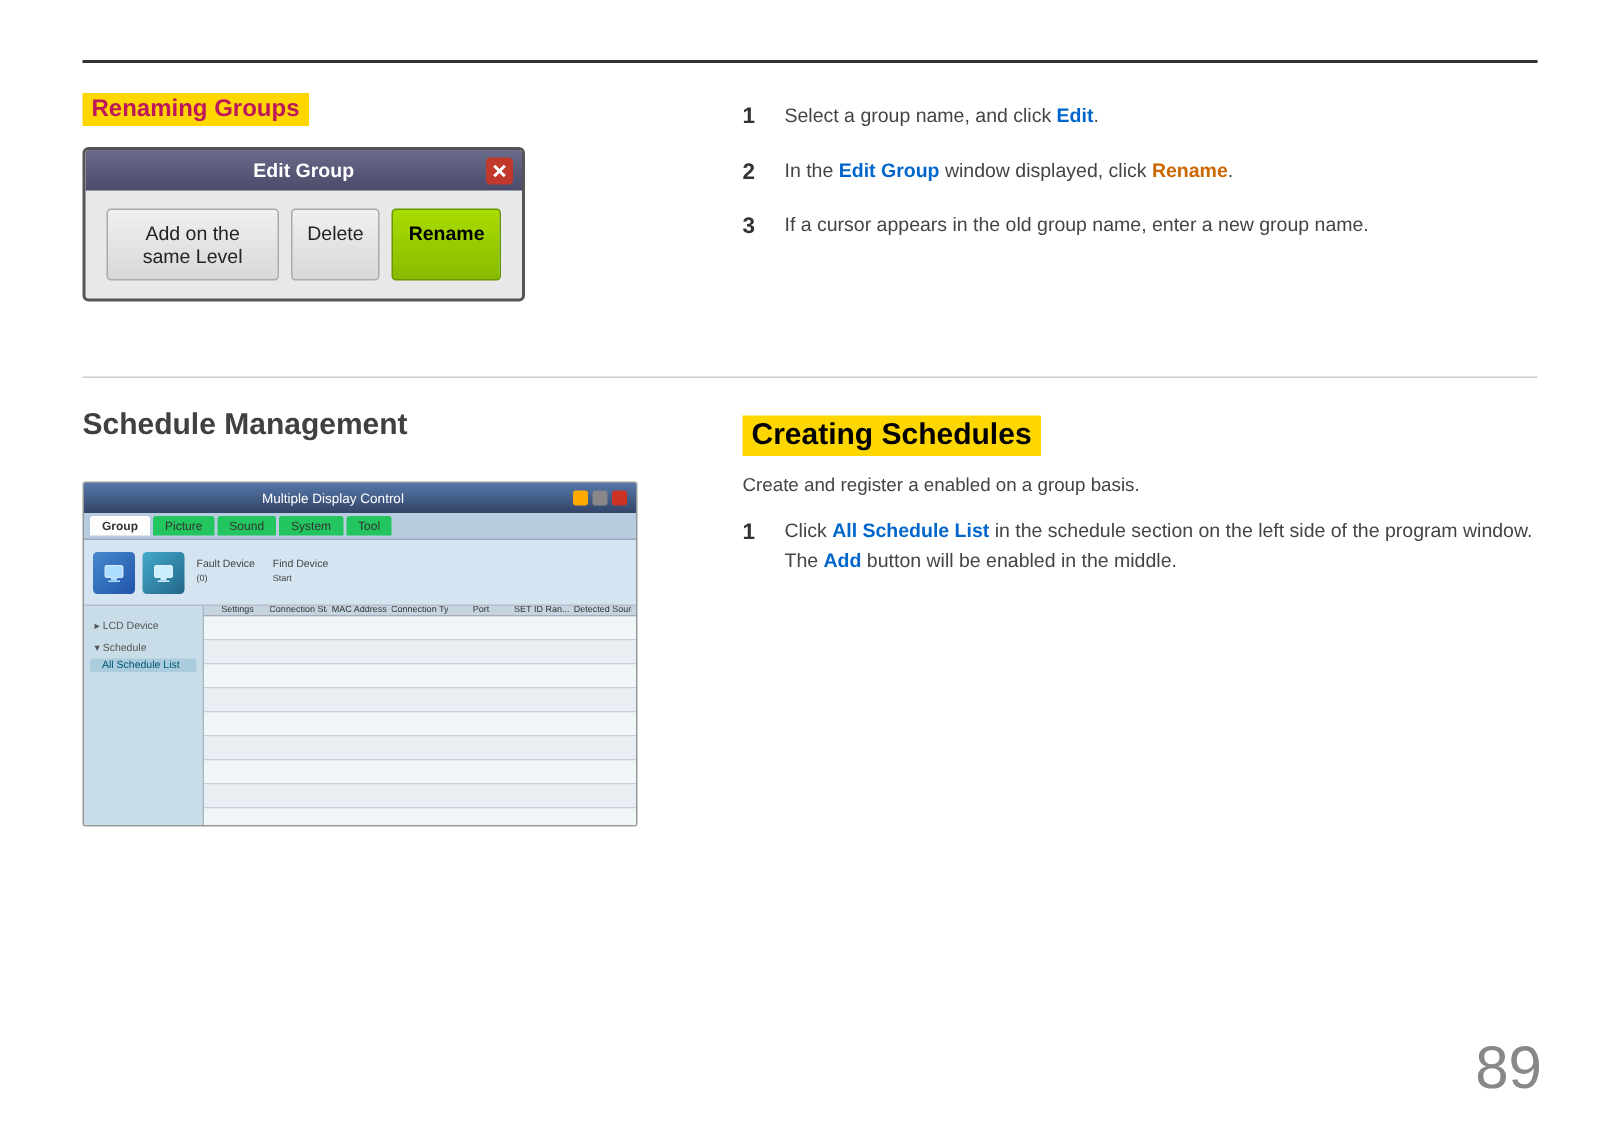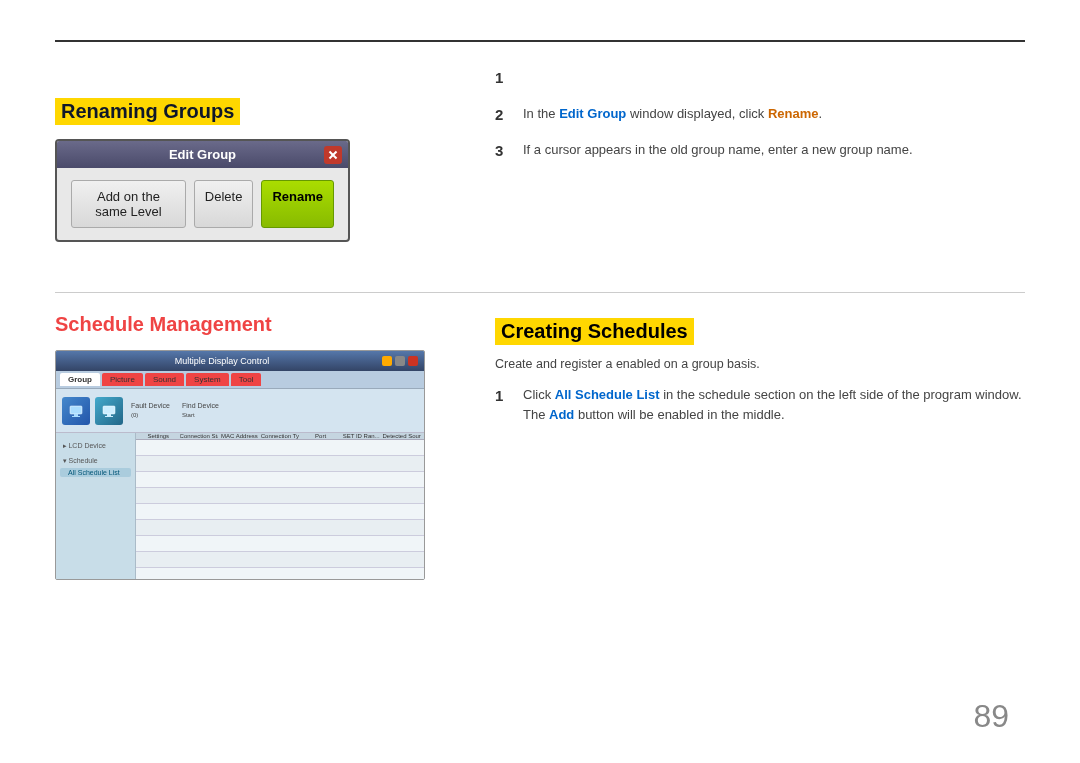--- a/index.html
+++ b/index.html
@@ -42,26 +42,25 @@
     .right-col {
       flex: 1;
       padding-left: 40px;
       padding-top: 5px;
     }
 
     
     .section-heading {
       display: inline-block;
       background: #FFD700;
-      color: #0f172a;
-      font-size: 20px;
+      color: #be185d;
+      font-size: 16px;
       font-weight: bold;
       padding: 2px 6px;
       margin-bottom: 14px;
-      margin-top: 36px;
     }
 
     
     .dialog-box {
       border: 2px solid #555;
       border-radius: 4px;
       width: 295px;
       overflow: hidden;
       background: #e8e8e8;
     }
@@ -189,22 +188,22 @@
 
     .bottom-right {
       flex: 1;
       padding-left: 40px;
       padding-top: 5px;
     }
 
     .section-heading-large {
       font-size: 20px;
       font-weight: bold;
-      color: #ef4444;
-      margin-bottom: 14px;
+      color: #404040;
+      margin-bottom: 26px;
     }
 
     
     .schedule-screenshot {
       width: 370px;
       height: 230px;
       border: 1px solid #999;
       background: #d0e8f0;
       overflow: hidden;
       position: relative;
@@ -249,21 +248,21 @@
       align-items: center;
       gap: 2px;
       padding: 0 4px;
       border-bottom: 1px solid #99aabb;
     }
 
     .ss-tab {
       padding: 2px 8px;
       font-size: 8px;
       color: #333;
-      background: #ef4444;
+      background: #22c55e;
       border-radius: 2px 2px 0 0;
       cursor: pointer;
     }
 
     .ss-tab.active {
       background: #fff;
       font-weight: bold;
     }
 
     
@@ -381,22 +380,22 @@
     .subtitle-text {
       font-size: 12.5px;
       color: #444;
       margin-bottom: 14px;
     }
 
     
     .page-number {
       position: absolute;
       bottom: 28px;
-      right: 71px;
-      font-size: 32px;
+      right: 52px;
+      font-size: 40px;
       color: #888;
       font-weight: normal;
     }
   </style>
 </head>
 <body>
 
 <div class="page-container">
 
   <hr class="top-rule">
@@ -417,20 +416,23 @@
           <div class="dialog-btn">Delete</div>
           <div class="dialog-btn rename-btn">Rename</div>
         </div>
       </div>
     </div>
 
     <div class="right-col">
       <ul class="steps-list">
         <li class="step-item">
           <span class="step-num">1</span>
+          <span class="step-text">
+            Select a group name, and click <span class="link-blue">Edit</span>.
+          </span>
         </li>
         <li class="step-item">
           <span class="step-num">2</span>
           <span class="step-text">
             In the <span class="link-blue">Edit Group</span> window displayed, click <span class="link-orange">Rename</span>.
           </span>
         </li>
         <li class="step-item">
           <span class="step-num">3</span>
           <span class="step-text">If a cursor appears in the old group name, enter a new group name.</span>

